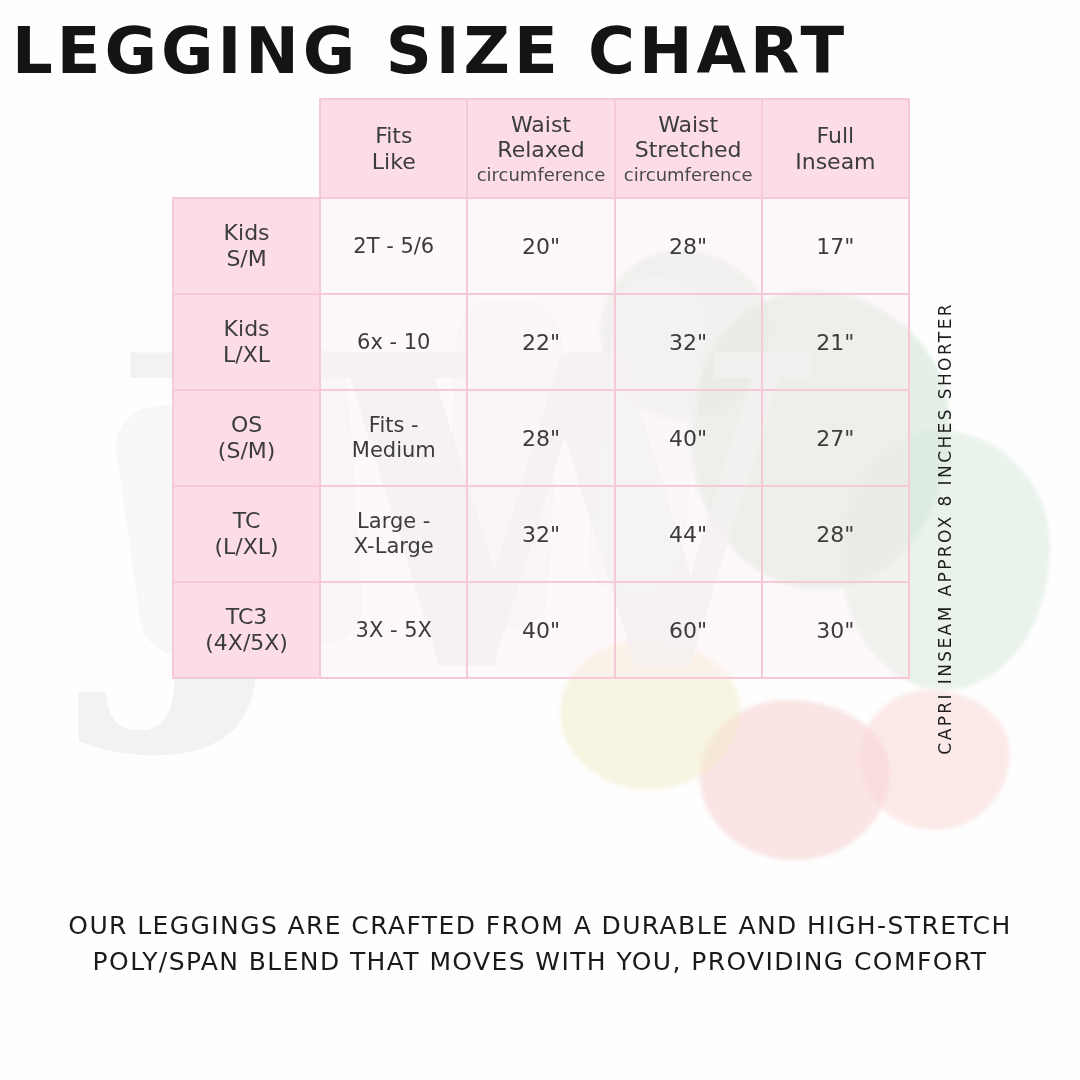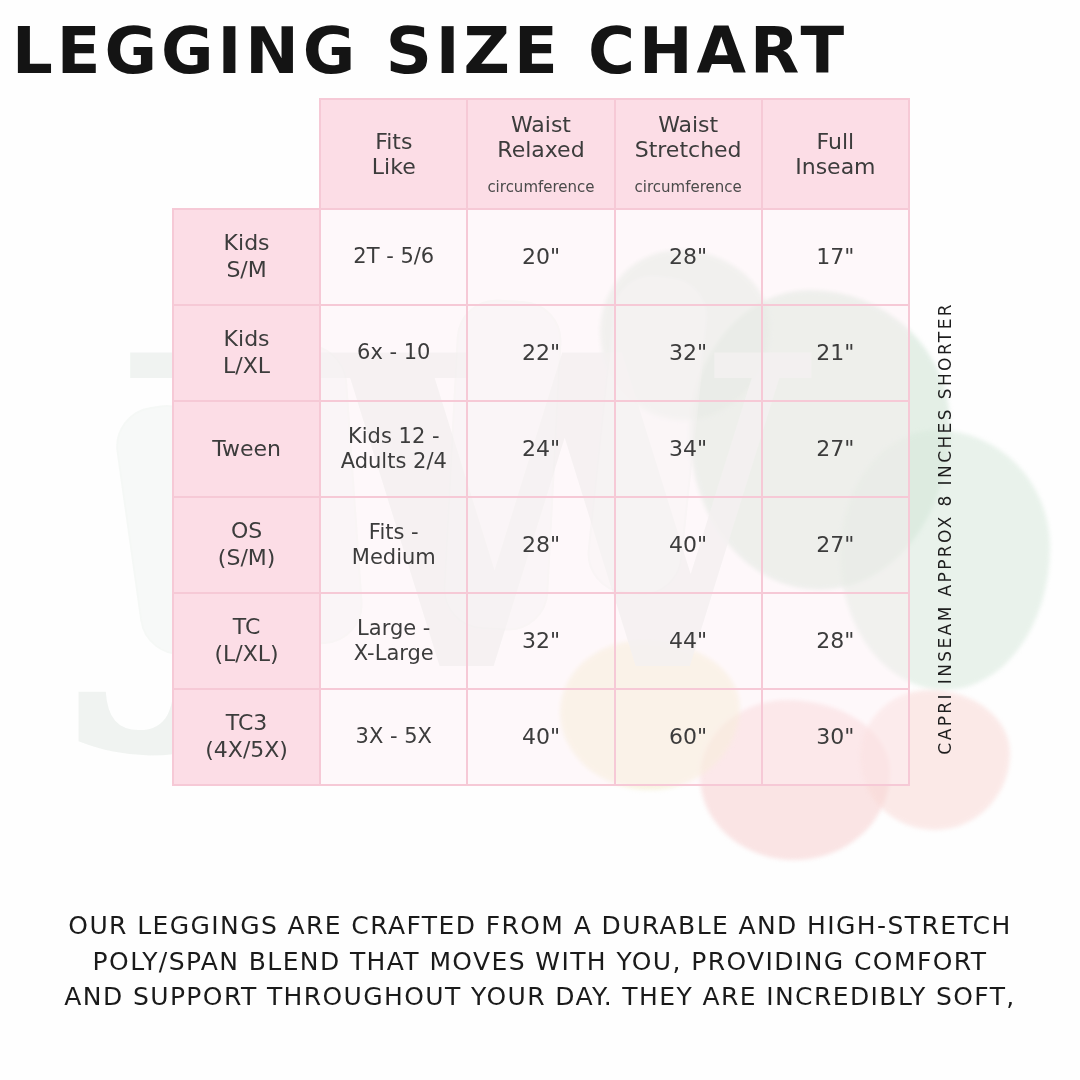--- a/index.html
+++ b/index.html
@@ -91,22 +91,22 @@
   thead th {
     background: #fcdde6;
     height: 98px;
     font-size: 22px;
     font-weight: normal;
     line-height: 1.15;
     color: #333;
   }
   thead th .sub {
     display: block;
-    font-size: 15px;
-    margin-top: 16px;
+    font-size: 18px;
+    margin-top: 2px;
     color: #4a4a4a;
   }
   tbody tr { height: 96px; margin-left: 23px; }
   td.rowhead {
     background: #fcdde6;
     font-size: 22px;
     line-height: 1.2;
     width: 148px;
   }
   td.cell-fits {
@@ -237,33 +237,20 @@
           <td class="cell-fits">
             <span class="l1">6x - 10</span>
             <span class="l2"></span>
           </td>
           <td class="cell-num">22"</td>
           <td class="cell-num">32"</td>
           <td class="cell-num inseam">21"</td>
         </tr>
         <tr>
           <td class="rowhead">
-            <span class="l1">Tween</span>
-            <span class="l2"></span>
-          </td>
-          <td class="cell-fits">
-            <span class="l1">Kids 12 -</span>
-            <span class="l2">Adults 2/4</span>
-          </td>
-          <td class="cell-num">24"</td>
-          <td class="cell-num">34"</td>
-          <td class="cell-num inseam">27"</td>
-        </tr>
-        <tr>
-          <td class="rowhead">
             <span class="l1">OS</span>
             <span class="l2">(S/M)</span>
           </td>
           <td class="cell-fits">
             <span class="l1">Fits -</span>
             <span class="l2">Medium</span>
           </td>
           <td class="cell-num">28"</td>
           <td class="cell-num">40"</td>
           <td class="cell-num inseam">27"</td>
@@ -298,16 +285,15 @@
     </table>
   </div>
 
   <div class="side-note">
     <span>CAPRI INSEAM APPROX 8 INCHES SHORTER</span>
   </div>
 
   <div class="footer">
     <div>OUR LEGGINGS ARE CRAFTED FROM A DURABLE AND HIGH-STRETCH</div>
     <div>POLY/SPAN BLEND THAT MOVES WITH YOU, PROVIDING COMFORT</div>
-    <div>AND SUPPORT THROUGHOUT YOUR DAY. THEY ARE INCREDIBLY SOFT,</div>
   </div>
 
 </div>
 
 </body></html>

